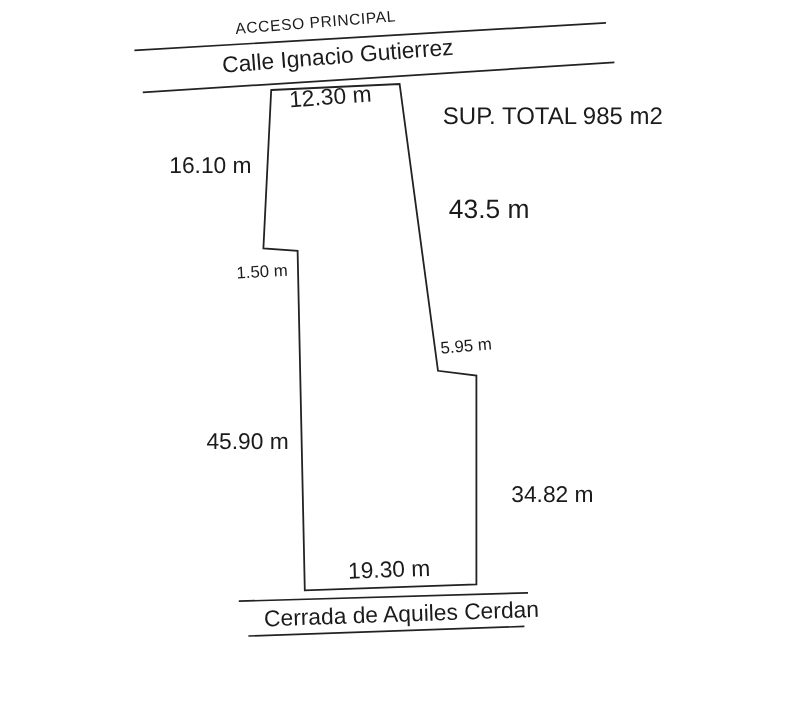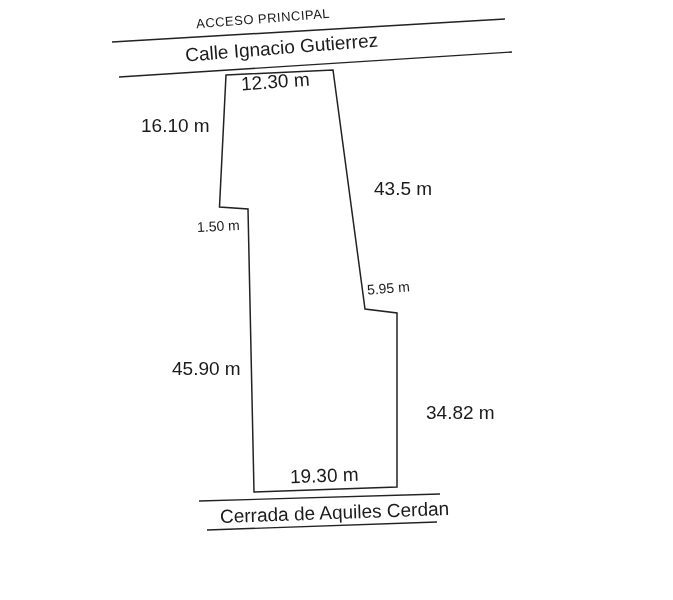--- a/index.html
+++ b/index.html
@@ -24,22 +24,22 @@
   .lbl {
     position: absolute;
     white-space: nowrap;
     color: #1b1b1b;
     line-height: 1.1;
   }
   .lbl-acceso        { left: 196px; top: 12px;  font-size: 13px; letter-spacing: 0.5px; transform: rotate(-4.5deg); }
   .lbl-calle         { left: 185px; top: 38px;  font-size: 19px; transform: rotate(-4.5deg); }
   .lbl-sup           { left: 369px; top: 86px;  font-size: 20px; }
   .lbl-top           { left: 241px; top: 72px;  font-size: 19px; transform: rotate(-4deg); }
-  .lbl-left-upper    { left: 141px; top: 116px; font-size: 19px; }
-  .lbl-right-upper   { left: 374px; top: 179px; font-size: 19px; }
+  .lbl-left-upper    { left: 141px; top: 129px; font-size: 19px; }
+  .lbl-right-upper   { left: 374px; top: 163px; font-size: 22px; }
   .lbl-left-step     { left: 197px; top: 219px; font-size: 14px; transform: rotate(-3deg); }
   .lbl-right-step    { left: 367px; top: 281px; font-size: 14px; transform: rotate(-5deg); }
   .lbl-left-lower    { left: 172px; top: 359px; font-size: 19px; text-align: right; }
   .lbl-right-lower   { left: 426px; top: 403px; font-size: 19px; }
   .lbl-bottom        { left: 290px; top: 466px; font-size: 19px; transform: rotate(-2deg); }
   .lbl-cerrada       { left: 220px; top: 503px; font-size: 19px; transform: rotate(-2deg); }
 </style>
 </head>
 <body>
 
@@ -53,20 +53,21 @@
     <polygon points="226,75 333,70 365,309 397,313 397,487 254,492 248,209 219.5,207" fill="none" stroke-width="1.5" stroke-linejoin="miter" stroke="#222222"></polygon>
 
     <line x1="199" y1="501" x2="440" y2="494" fill="none" stroke-width="1.4" stroke="#222222"></line>
     <line x1="207" y1="530" x2="437" y2="522" fill="none" stroke-width="1.4" stroke="#222222"></line>
   </svg>
 
   <div class="lbl lbl-acceso">ACCESO PRINCIPAL</div>
 
   <div class="lbl lbl-calle">Calle Ignacio Gutierrez</div>
 
+  <div class="lbl lbl-sup">SUP. TOTAL 985 m2</div>
 
   <div class="lbl lbl-top">12.30 m</div>
 
   <div class="lbl lbl-left-upper">16.10 m</div>
 
   <div class="lbl lbl-right-upper">43.5 m</div>
 
   <div class="lbl lbl-left-step">1.50 m</div>
 
   <div class="lbl lbl-right-step">5.95 m</div>

